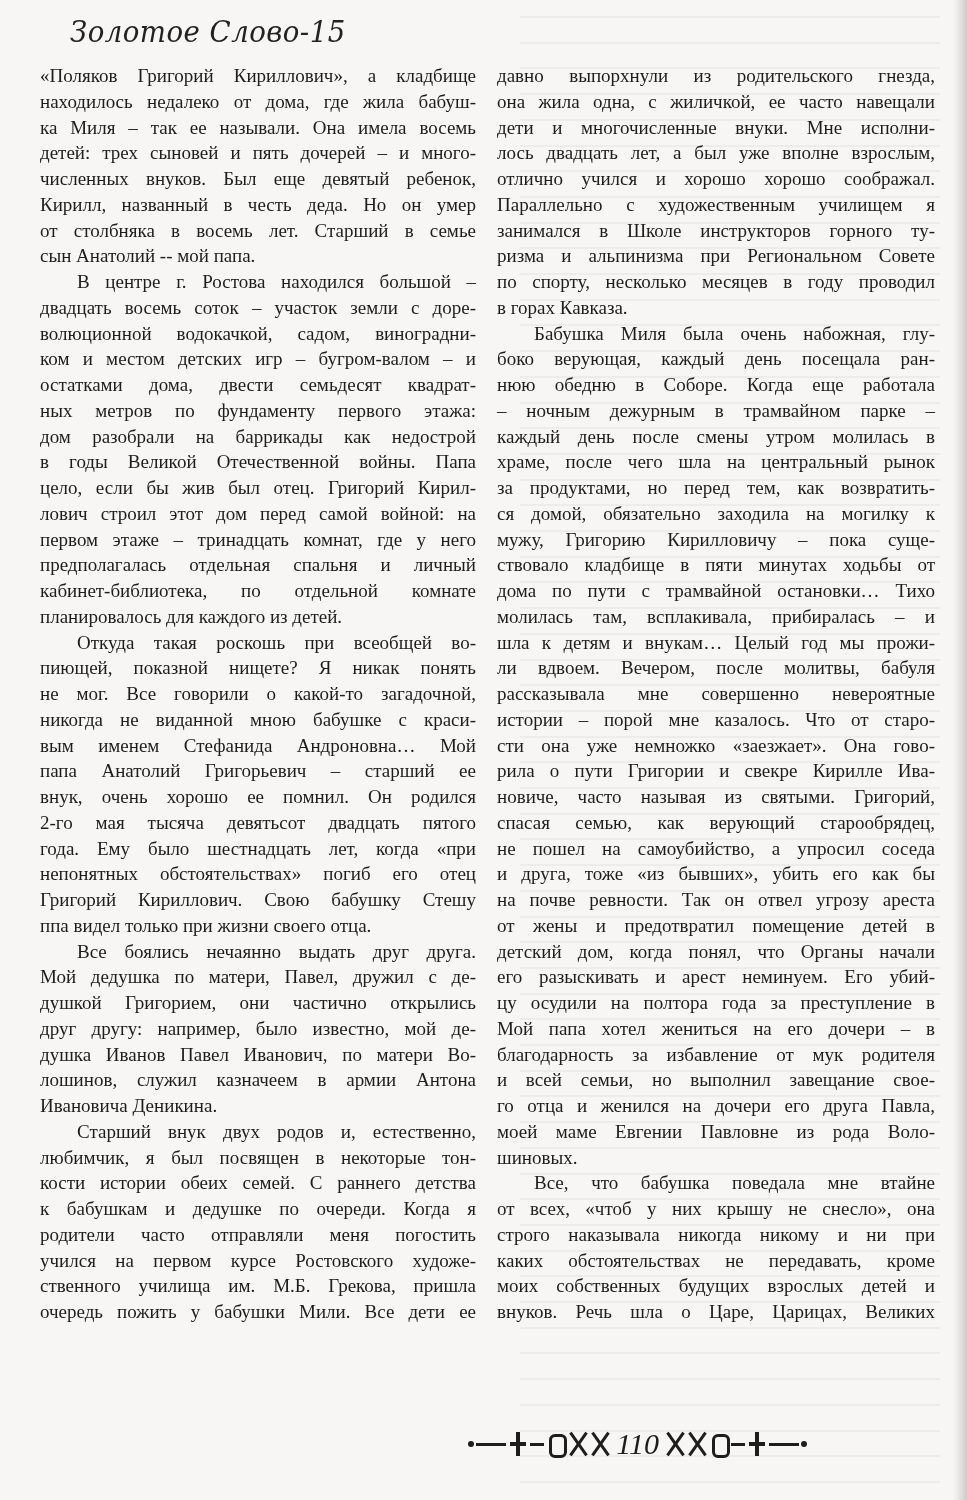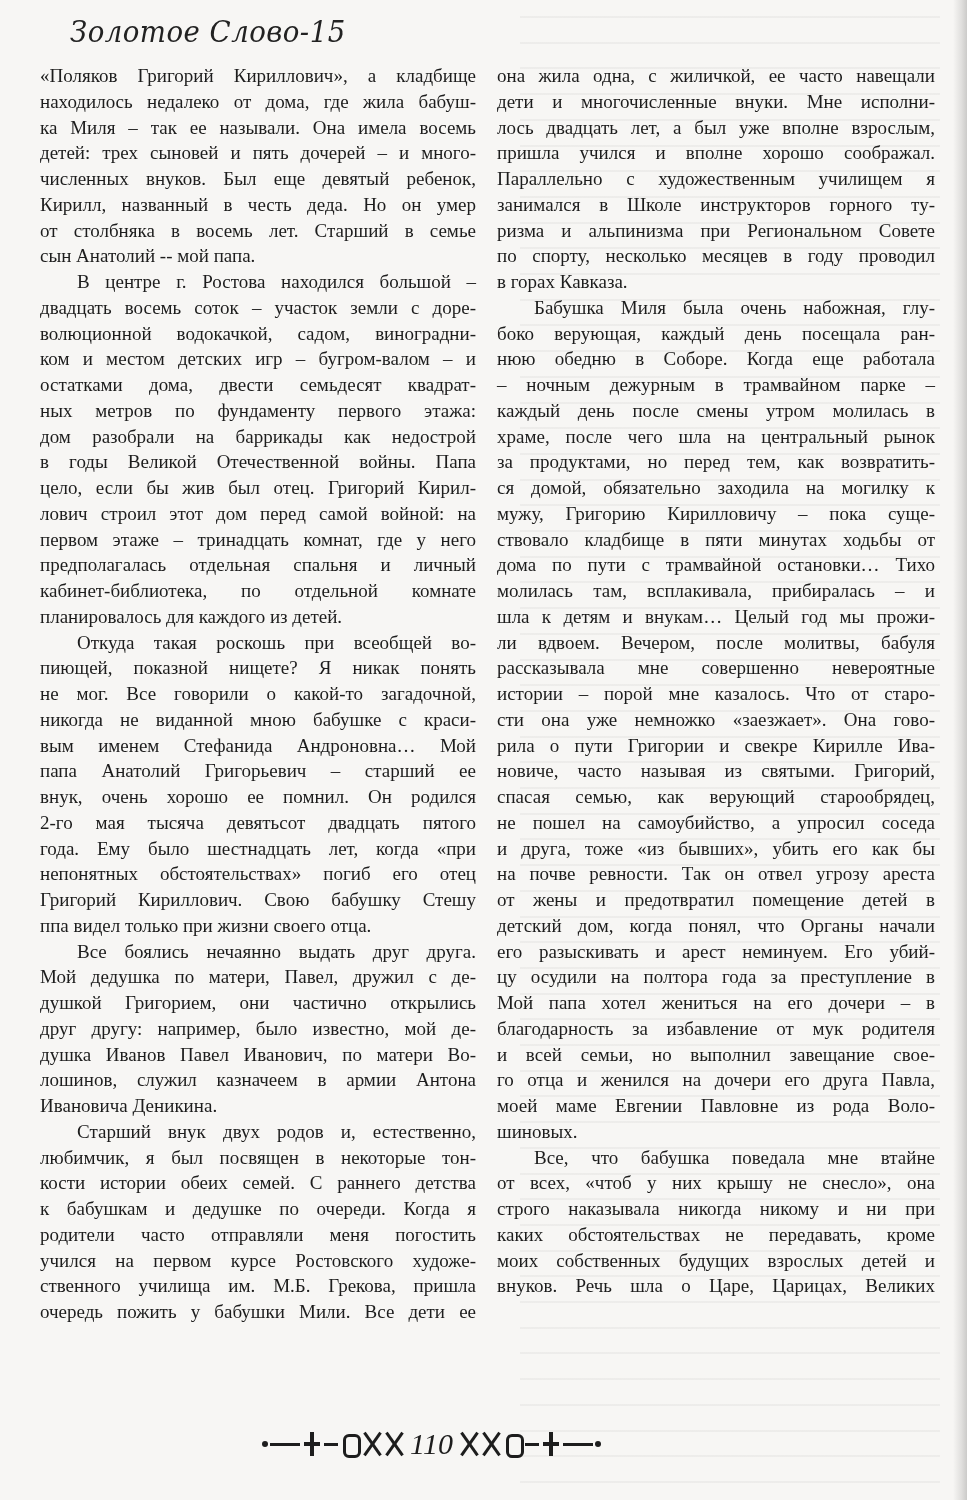--- a/index.html
+++ b/index.html
@@ -32,21 +32,21 @@
     .col.left { left: 40px; }
     .col.right { left: 497px; width: 438px; }
     .line {
       display: block; white-space: nowrap; text-align: justify;
       text-align-last: justify; height: 25.75px;
     }
     .line.last { text-align-last: left; }
     .line.indent { padding-left: 37px; }
     .footer {
       position: absolute; left: 0; top: 1424px; width: 807px; height: 40px;
-      display: flex; justify-content: center; align-items: center; padding-left: 28px;
+      display: flex; justify-content: flex-end; align-items: center;
     }
     .ornament {
       display: flex; align-items: center; gap: 2px; height: 30px;
     }
     .orn-line { height: 3px; background: #1d1d1d; }
     .orn-dot { width: 6px; height: 6px; background: #1d1d1d; border-radius: 50%; }
     .orn-block {
       width: 20px; height: 28px; position: relative;
     }
     .orn-block::before, .orn-block::after {
@@ -115,24 +115,25 @@
     <span class="line indent">Старший внук двух родов и, естественно,</span>
     <span class="line">любимчик, я был посвящен в некоторые тон-</span>
     <span class="line">кости истории обеих семей. С раннего детства</span>
     <span class="line">к бабушкам и дедушке по очереди. Когда я</span>
     <span class="line">родители часто отправляли меня погостить</span>
     <span class="line">учился на первом курсе Ростовского художе-</span>
     <span class="line">ственного училища им. М.Б. Грекова, пришла</span>
     <span class="line">очередь пожить у бабушки Мили. Все дети ее</span>
   </div>
 <div class="col right" id="col-right">
+    <span class="line">давно выпорхнули из родительского гнезда,</span>
     <span class="line">она жила одна, с жиличкой, ее часто навещали</span>
     <span class="line">дети и многочисленные внуки. Мне исполни-</span>
     <span class="line">лось двадцать лет, а был уже вполне взрослым,</span>
-    <span class="line">пришла учился и вполне хорошо соображал.</span>
+    <span class="line">отлично учился и хорошо хорошо соображал.</span>
     <span class="line">Параллельно с художественным училищем я</span>
     <span class="line">занимался в Школе инструкторов горного ту-</span>
     <span class="line">ризма и альпинизма при Региональном Совете</span>
     <span class="line">по спорту, несколько месяцев в году проводил</span>
     <span class="line last">в горах Кавказа.</span>
     <span class="line indent">Бабушка Миля была очень набожная, глу-</span>
     <span class="line">боко верующая, каждый день посещала ран-</span>
     <span class="line">нюю обедню в Соборе. Когда еще работала</span>
     <span class="line">– ночным дежурным в трамвайном парке –</span>
     <span class="line">каждый день после смены утром молилась в</span>

